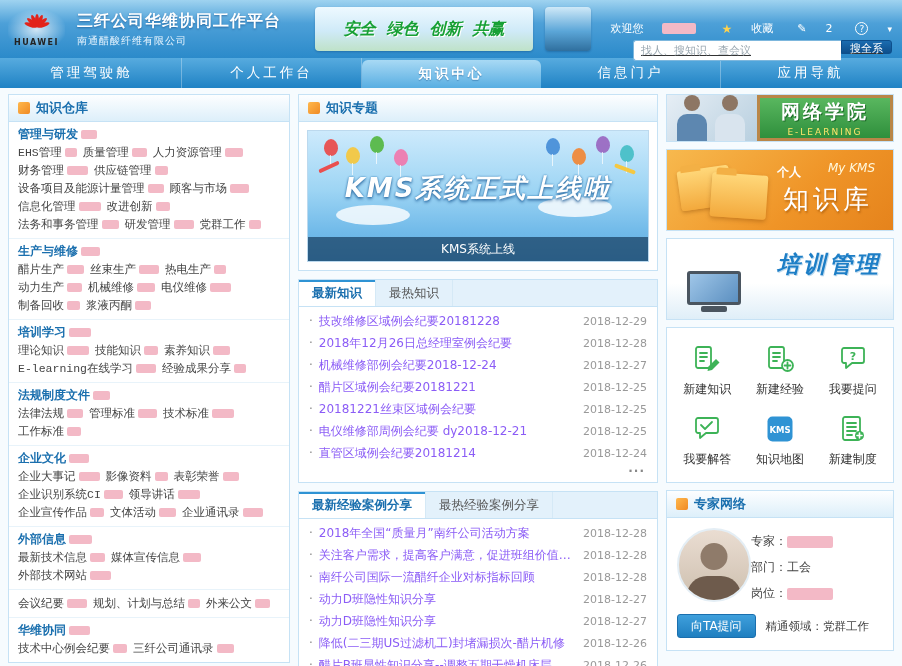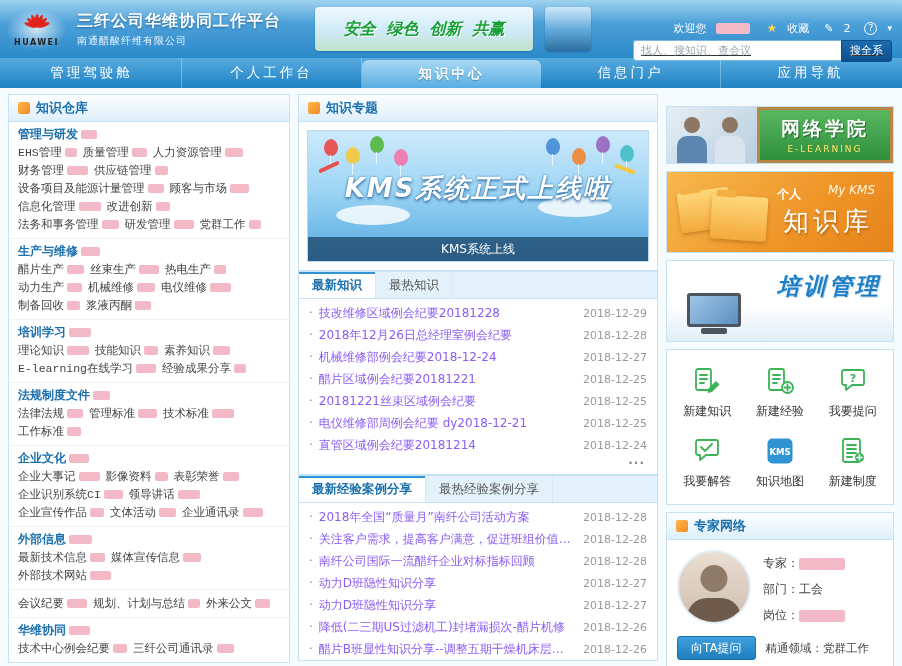--- a/index.html
+++ b/index.html
@@ -12,44 +12,44 @@
 .logo{display:flex;flex-direction:column;align-items:center;line-height:1;padding:2px 6px;background:radial-gradient(ellipse at center,rgba(255,255,255,.75),rgba(255,255,255,0) 75%);border-radius:4px;}
 .flower{width:30px;height:17px;display:block;}
 .logo-text{font-size:8px;font-weight:bold;color:#222;letter-spacing:1.5px;margin-top:10px;}
 .titles{display:flex;flex-direction:column;gap:2px;}
 .site-title{font-size:16px;font-weight:bold;color:#fff;text-shadow:0 1px 2px rgba(10,60,120,.55);letter-spacing:1px;}
 .site-subtitle{font-size:10px;color:#eaf6ff;letter-spacing:1px;}
 .slogan{margin-left:22px;width:218px;height:44px;border-radius:4px;background:linear-gradient(180deg,#eef9ff,#cfeaf8 55%,#bfe2c8);display:flex;align-items:center;justify-content:center;gap:11px;box-shadow:0 1px 2px rgba(0,50,100,.3);}
 .sw{color:#17a035;font-weight:bold;font-style:italic;font-size:16px;text-shadow:1px 1px 0 #ffffff;}
 .scenic{width:46px;height:44px;border-radius:4px;background:linear-gradient(180deg,#cfe9f8 0%,#5ba6d8 55%,#2f6f9e 100%);box-shadow:0 1px 2px rgba(0,50,100,.3);}
 .header-right{margin-left:auto;display:flex;flex-direction:column;align-items:flex-end;gap:4px;padding-right:2px;}
-.user-row{display:flex;align-items:center;gap:10px;color:#fff;font-size:11px;margin-top:24px;}
+.user-row{display:flex;align-items:center;gap:19px;color:#fff;font-size:11px;margin-top:24px;}
 .redact{display:inline-block;height:9px;background:#f3b9c6;border-radius:2px;vertical-align:middle;margin:0 4px 0 3px;}
 .redact-name{width:34px;height:11px;margin:0;}
 .star-icon{color:#ffd24d;font-size:12px;cursor:pointer;margin-left:6px;}
 .fav-label{cursor:pointer;}
 .pencil-icon{color:#fff;font-size:11px;cursor:pointer;margin-left:5px;}
 .badge{color:#fff;cursor:pointer;}
 .help-icon{width:13px;height:13px;border:1px solid #fff;border-radius:50%;font-size:9px;display:inline-flex;align-items:center;justify-content:center;color:#fff;cursor:pointer;margin-left:4px;}
 .caret{color:#fff;font-size:9px;cursor:pointer;}
 .search-row{display:flex;text-decoration:underline;}
 .search-row input{width:208px;height:21px;border:1px solid #7db7dd;border-right:none;border-radius:3px 0 0 3px;padding:0 7px;font-size:11px;color:#333;font-family:inherit;outline:none;}
 .search-row input::placeholder{color:#9aa7b0;}
-.search-row button{height:22px;background:linear-gradient(#1b6cb0,#0d4f8c);color:#fff;border:1px solid #0d4f8c;border-radius:0 3px 3px 0;font-size:11px;padding:0 8px;cursor:pointer;font-family:inherit;white-space:nowrap;}
+.search-row button{height:14px;background:linear-gradient(#1b6cb0,#0d4f8c);color:#fff;border:1px solid #0d4f8c;border-radius:0 3px 3px 0;font-size:11px;padding:0 8px;cursor:pointer;font-family:inherit;white-space:nowrap;}
 
 
 .nav{height:30px;flex:0 0 30px;background:linear-gradient(180deg,#57abdf,#1f82c4);display:flex;padding:0 2px;}
 .nav-item{flex:1;display:flex;align-items:center;justify-content:center;color:#fff;font-size:13.5px;letter-spacing:3px;cursor:pointer;border-right:1px solid rgba(255,255,255,.3);}
 .nav-item:last-child{border-right:none;}
 .nav-item.active{background:linear-gradient(180deg,#a8d9f4,#58aee2);border-radius:6px 6px 0 0;margin-top:2px;font-weight:bold;text-shadow:0 1px 1px rgba(0,60,120,.4);border-right:none;}
 
 
 .content{flex:1;display:flex;gap:8px;padding:6px 8px 0;overflow:hidden;}
 .sidebar{width:282px;flex:0 0 282px;align-self:flex-start;}
-.center{flex:1;display:flex;flex-direction:column;min-width:0;}
+.center{flex:1;display:flex;flex-direction:column;gap:8px;min-width:0;}
 .right{width:228px;flex:0 0 228px;display:flex;flex-direction:column;gap:7px;}
 .panel{background:#fff;border:1px solid #c6e2f5;}
 .panel-header{height:27px;background:linear-gradient(180deg,#fdfeff,#ddeffa);border-bottom:1px solid #c6e2f5;display:flex;align-items:center;gap:6px;padding:0 9px;color:#1a6fae;font-weight:bold;font-size:13px;}
 .ph-icon{width:12px;height:12px;background:linear-gradient(135deg,#ffb84d,#f08a24);border-radius:2px;flex:0 0 12px;}
 
 
 .kb-section{padding:5px 9px 4px;border-bottom:1px solid #e8f3fa;font-family:Liberation Mono, monospace;}
 .kb-section:last-child{border-bottom:none;}
 .kb-title{color:#1a6fae;font-weight:bold;font-size:12px;line-height:17px;cursor:pointer;}
 .kb-items{line-height:18px;font-size:11.5px;}
@@ -77,21 +77,21 @@
 .tab.active{background:#fff;color:#1a6fae;font-weight:bold;box-shadow:inset 0 2px 0 #2f93d4;}
 .news-list{padding-top:3px;}
 .news-row{display:flex;align-items:center;height:22px;padding:0 10px;}
 .bullet{color:#888;margin-right:6px;}
 .news-link{flex:1;min-width:0;overflow:hidden;text-overflow:ellipsis;white-space:nowrap;color:#8b5cf6;cursor:pointer;font-size:12px;}
 .news-date{color:#999;font-size:11px;margin-left:10px;flex:0 0 auto;}
 .more{color:#888;text-align:right;padding:0 12px 4px;cursor:pointer;letter-spacing:1px;font-weight:bold;}
 
 
 .rbanner{border:1px solid #c6e2f5;position:relative;overflow:hidden;cursor:pointer;background:#fff;flex:0 0 auto;}
-.elearning{height:58px;display:flex;margin-top:12px;}
+.elearning{height:48px;display:flex;}
 .el-left{width:90px;background:linear-gradient(135deg,#e6eef5,#b8cfdf);position:relative;flex:0 0 90px;}
 .person{position:absolute;bottom:0;width:34px;height:46px;}
 .person::before{content:"";position:absolute;top:0;left:50%;transform:translateX(-50%);width:16px;height:16px;border-radius:50%;background:#8d7664;}
 .person::after{content:"";position:absolute;bottom:0;left:50%;transform:translateX(-50%);width:30px;height:27px;border-radius:10px 10px 0 0;background:#5d87b0;}
 .p1{left:8px}.p2{left:46px}.p2::after{background:#d9e4ee}
 .el-board{flex:1;background:linear-gradient(180deg,#59b75f,#2f8f3c);border:3px solid #b98648;display:flex;flex-direction:column;align-items:center;justify-content:center;gap:2px;}
 .b-title{color:#fff;font-size:19px;font-weight:bold;letter-spacing:3px;text-shadow:1px 1px 0 #1d6b28;}
 .b-sub{color:#ffe66b;font-size:9px;letter-spacing:2px;}
 .mykms{height:82px;background:linear-gradient(135deg,#f7b94e,#ef9427 60%,#e5831c);}
 .folder{position:absolute;background:linear-gradient(#ffd87a,#f3a93c);border-radius:3px;box-shadow:0 2px 4px rgba(120,60,0,.35);}
@@ -108,21 +108,21 @@
 
 
 .qa-grid{display:grid;grid-template-columns:repeat(3,1fr);row-gap:16px;padding:16px 4px 14px;}
 .qa-item{display:flex;flex-direction:column;align-items:center;gap:7px;cursor:pointer;}
 .qa-icon{width:30px;height:30px;display:block;}
 .qa-icon svg{width:30px;height:30px;display:block;}
 .qa-label{font-size:12px;color:#333;}
 
 
 .expert-body{padding:10px 10px 12px;}
-.expert-top{display:flex;gap:12px;}
+.expert-top{display:flex;}
 .avatar{width:74px;height:74px;border-radius:50%;background:linear-gradient(180deg,#ead fd2,#cdbfae);background:linear-gradient(180deg,#eaddd2,#cdbfae);position:relative;overflow:hidden;flex:0 0 74px;border:2px solid #e4eef5;}
 .avatar::before{content:"";position:absolute;top:13px;left:50%;transform:translateX(-50%);width:27px;height:27px;border-radius:50%;background:#8f7b6a;}
 .avatar::after{content:"";position:absolute;bottom:-6px;left:50%;transform:translateX(-50%);width:54px;height:30px;border-radius:20px 20px 0 0;background:#6e5b4c;}
 .ex-fields{display:flex;flex-direction:column;gap:9px;padding-top:5px;font-size:12px;color:#444;}
 .ex-row{display:flex;align-items:center;}
 .redact-lg{width:46px;height:12px;margin:0;}
 .expert-bottom{display:flex;align-items:center;gap:10px;margin-top:12px;}
 .ask-btn{background:linear-gradient(#3fa0dc,#1f7fc0);color:#fff;border:1px solid #1a6fae;border-radius:3px;height:24px;padding:0 13px;font-size:12px;cursor:pointer;font-family:inherit;}
 .domain{font-size:11.5px;color:#444;white-space:nowrap;}
 </style>

